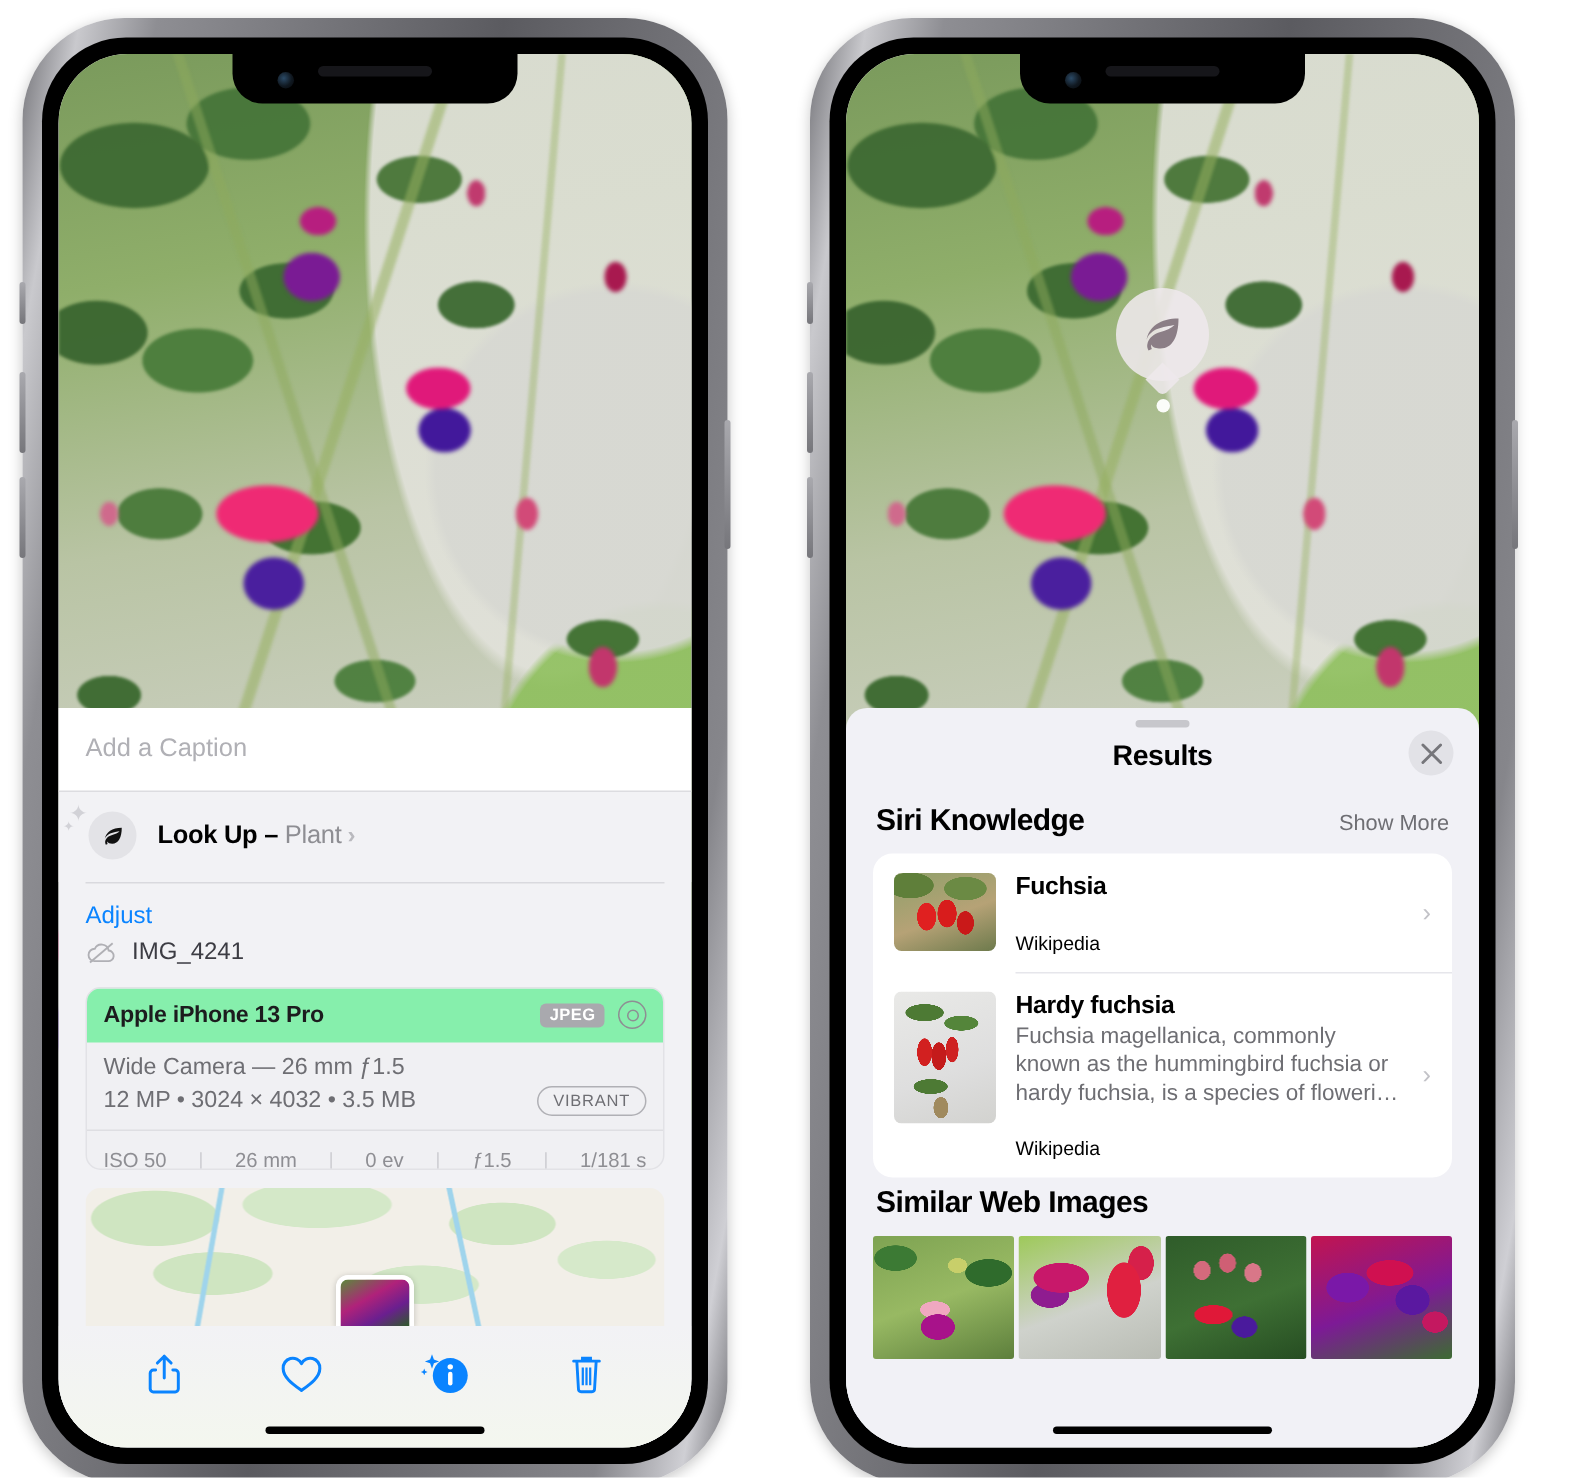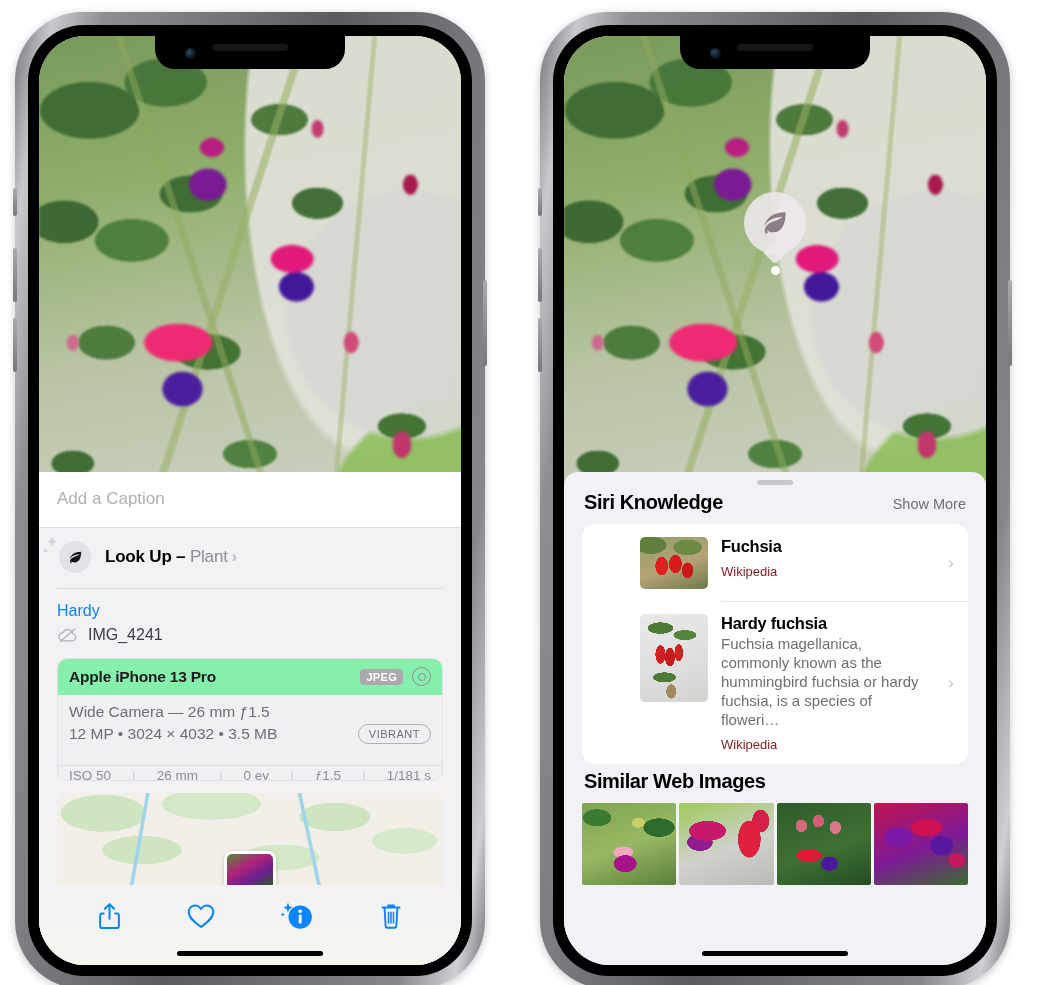--- a/index.html
+++ b/index.html
@@ -236,21 +236,21 @@
   .exif-body { padding: 8px 11px 9px; }
   .exif-line1 { font-size: 15.5px; color: #6e6e73; margin-bottom: 3px; }
   .exif-line2row { display: flex; align-items: center; justify-content: space-between; }
   .exif-line2 { font-size: 15.5px; color: #6e6e73; }
   .pill-vibrant {
     font-size: 11px; color: #6e6e73; border: 1px solid #b0b0b5;
     border-radius: 11px; padding: 3px 10px; letter-spacing: .5px;
   }
   .exif-foot {
     display: flex; align-items: center; justify-content: space-between;
-    border-top: .5px solid #dedee2; padding: 2px 11px 8px; margin-top: 12px;
+    border-top: .5px solid #dedee2; padding: 12px 11px 8px;
   }
   .exif-foot span { font-size: 13.5px; color: #8e8e93; }
   .exif-foot .divider { color: #cfcfd4; }
 
   .map-card {
     margin: 12px 18px 0;
     height: 100px;
     border-radius: 10px 10px 0 0;
     overflow: hidden;
     position: relative;
@@ -305,21 +305,21 @@
     width: 30px; height: 30px; border-radius: 50%;
     background: #e2e2e7; display: flex; align-items: center; justify-content: center;
   }
   .section-head {
     display: flex; align-items: baseline; justify-content: space-between;
     padding: 6px 20px 10px;
   }
   .section-title { font-size: 20px; font-weight: 700; color: #000; letter-spacing: -.4px; }
   .show-more { font-size: 14.5px; color: #6e6e73; }
   .kcard {
-    margin: 0 18px; background: #fff; border-radius: 13px; overflow: hidden; padding-left: 44px;
+    margin: 0 18px; background: #fff; border-radius: 13px; overflow: hidden;
   }
   .krow { display: flex; gap: 13px; padding: 13px 14px 12px; position: relative; }
   .krow + .krow::before {
     content: ""; position: absolute; left: 95px; right: 0; top: 0; height: .5px; background: #e6e6eb;
   }
   .kthumb { width: 68px; height: 52px; border-radius: 5px; flex: 0 0 auto; overflow: hidden; }
   .kthumb.t1 {
     background:
       radial-gradient(ellipse 9px 13px at 32% 56%, #e02020 0 70%, rgba(0,0,0,0) 72%),
       radial-gradient(ellipse 9px 13px at 52% 52%, #d81c1c 0 70%, rgba(0,0,0,0) 72%),
@@ -336,21 +336,21 @@
       radial-gradient(ellipse 6px 12px at 57% 44%, #cf2222 0 70%, rgba(0,0,0,0) 72%),
       radial-gradient(ellipse 18px 8px at 30% 16%, #4d7a34 0 70%, rgba(0,0,0,0) 72%),
       radial-gradient(ellipse 16px 7px at 66% 24%, #54853a 0 70%, rgba(0,0,0,0) 72%),
       radial-gradient(ellipse 16px 7px at 36% 72%, #4d7a34 0 70%, rgba(0,0,0,0) 72%),
       radial-gradient(ellipse 7px 10px at 46% 88%, #a08a5e 0 70%, rgba(0,0,0,0) 72%),
       linear-gradient(160deg,#e9e9e7,#dedede 60%,#d2d2cf);
   }
   .kbody { flex: 1 1 auto; min-width: 0; }
   .ktitle { font-size: 16.5px; font-weight: 700; color: #000; letter-spacing: -.25px; margin-bottom: 1px; }
   .kdesc { font-size: 15px; line-height: 19px; color: #6e6e73; }
-  .ksrc { font-size: 13px; color: #7f1d1d; margin-top: 8px; }
+  .ksrc { font-size: 13px; color: #000000; margin-top: 20px; }
   .kchev { align-self: center; color: #c2c2c7; font-size: 17px; flex: 0 0 auto; padding-left: 2px; }
 
   .webimgs { display: flex; gap: 3px; margin: 10px 18px 0; }
   .wimg { flex: 1 1 0; height: 82px; border-radius: 2px; }
   .wimg.w1 {
     background:
       radial-gradient(ellipse 16px 12px at 46% 74%, #a8128a 0 70%, rgba(0,0,0,0) 72%),
       radial-gradient(ellipse 14px 8px at 44% 60%, #f0a8c0 0 70%, rgba(0,0,0,0) 72%),
       radial-gradient(ellipse 9px 7px at 60% 24%, #c8cf6a 0 70%, rgba(0,0,0,0) 72%),
       radial-gradient(ellipse 22px 13px at 82% 30%, #2f6b2c 0 70%, rgba(0,0,0,0) 72%),
@@ -420,21 +420,21 @@
               <svg width="17" height="17" viewBox="0 0 24 24" aria-hidden="true">
                 <path d="M20 4c-9 0-15 4-16 11 .3-2 2.2-4.3 5-5.6C12 8 16 7.6 18 7.2c-1.6 1.6-4.3 2.8-7 3.6-3.3 1-6 2.8-6.6 6.2-.2 1 .1 2 .6 3l1.7-.7c-.4-.8-.5-1.6-.3-2.3C7 18.6 9 19 11 19c6 0 9-6 9-15z" fill="#111"></path>
               </svg>
             </div>
             <div class="lookup-text">
               <span>Look Up – </span><span class="sub">Plant</span><span class="chev-grey">›</span>
             </div>
           </div>
 
           <div class="meta-row">
-            <div class="adjust">Hardy</div>
+            <div class="adjust">Adjust</div>
           </div>
 
           <div class="filename-row">
             <svg width="22" height="16" viewBox="0 0 24 18" aria-hidden="true">
               <path d="M6.5 15.5h10a4 4 0 0 0 .5-8 5.5 5.5 0 0 0-10.4-1.3A4.2 4.2 0 0 0 6.5 15.5z" fill="none" stroke="#b0b0b5" stroke-width="1.4"></path>
               <line x1="3" y1="16.5" x2="20" y2="2" stroke="#b0b0b5" stroke-width="1.4"></line>
             </svg>
             <span class="filename">IMG_4241</span>
           </div>
 
@@ -534,20 +534,28 @@
             <svg width="32" height="32" viewBox="0 0 24 24" aria-hidden="true">
               <path d="M20 4c-9 0-15 4-16 11 .3-2 2.2-4.3 5-5.6C12 8 16 7.6 18 7.2c-1.6 1.6-4.3 2.8-7 3.6-3.3 1-6 2.8-6.6 6.2-.2 1 .1 2 .6 3l1.7-.7c-.4-.8-.5-1.6-.3-2.3C7 18.6 9 19 11 19c6 0 9-6 9-15z" fill="#8b7e86"></path>
             </svg>
           </div>
           <div class="dot"></div>
         </div>
 
         <div class="results-sheet">
           <div class="grabber"></div>
 
+          <div class="results-head">
+            <div class="results-title">Results</div>
+            <div class="close-btn">
+              <svg width="15" height="15" viewBox="0 0 14 14" aria-hidden="true">
+                <path d="M1.5 1.5 12.5 12.5M12.5 1.5 1.5 12.5" stroke="#76767b" stroke-width="1.8" stroke-linecap="round"></path>
+              </svg>
+            </div>
+          </div>
 
           <div class="section-head">
             <div class="section-title">Siri Knowledge</div>
             <div class="show-more">Show More</div>
           </div>
 
           <div class="kcard">
             <div class="krow">
               <div class="kthumb t1"></div>
               <div class="kbody">

